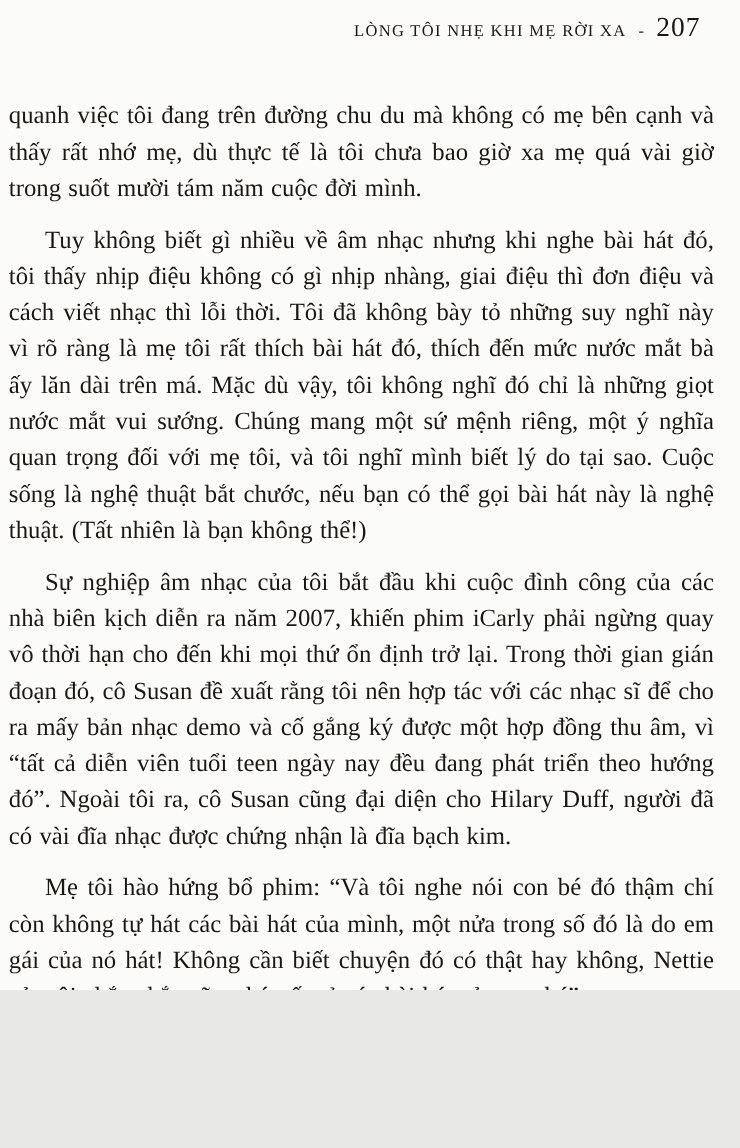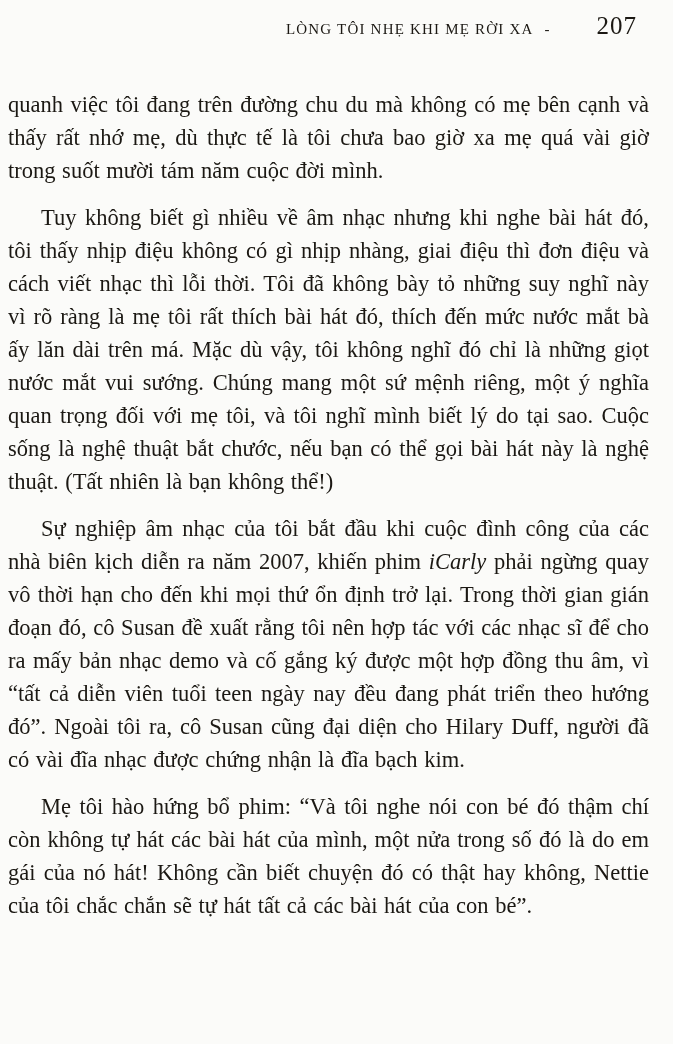--- a/index.html
+++ b/index.html
@@ -4,21 +4,21 @@
 <title>Book Page</title>
 <style>
   html, body {
     margin: 0;
     padding: 0;
     background: #e8e8e6;
   }
   .page {
     position: relative;
     width: 673px;
-    height: 1044px;
+    height: 900px;
     box-sizing: border-box;
     background: #fbfbf9;
     color: #1b1813;
     font-family: "Liberation Serif", "DejaVu Serif", serif;
     padding: 12px 24px 0 8px;
     overflow: hidden;
   }
   .running-header {
     display: flex;
     justify-content: flex-end;
@@ -31,39 +31,37 @@
     letter-spacing: 1.2px;
     font-weight: 400;
   }
   .rh-sep {
     font-size: 15px;
     margin: 0 11px;
   }
   .rh-page {
     font-size: 25px;
     letter-spacing: 1px;
-    margin-left: 36px;
   }
   .content {
     margin-top: 48px;
   }
   p.para {
     margin: 14px 0 0 0;
     font-size: 22.5px;
     line-height: 33px;
     text-align: justify;
     text-indent: 33px;
     word-spacing: 1px;
   }
   p.para.no-indent {
     margin-top: 12px;
     text-indent: 0;
   }
   .italic {
-    font-style: italic;
   }
 </style>
 </head>
 <body>
 
 <div class="page">
 
   <div class="running-header">
     <span class="rh-title">LÒNG TÔI NHẸ KHI MẸ RỜI XA</span>
     <span class="rh-sep">-</span>

